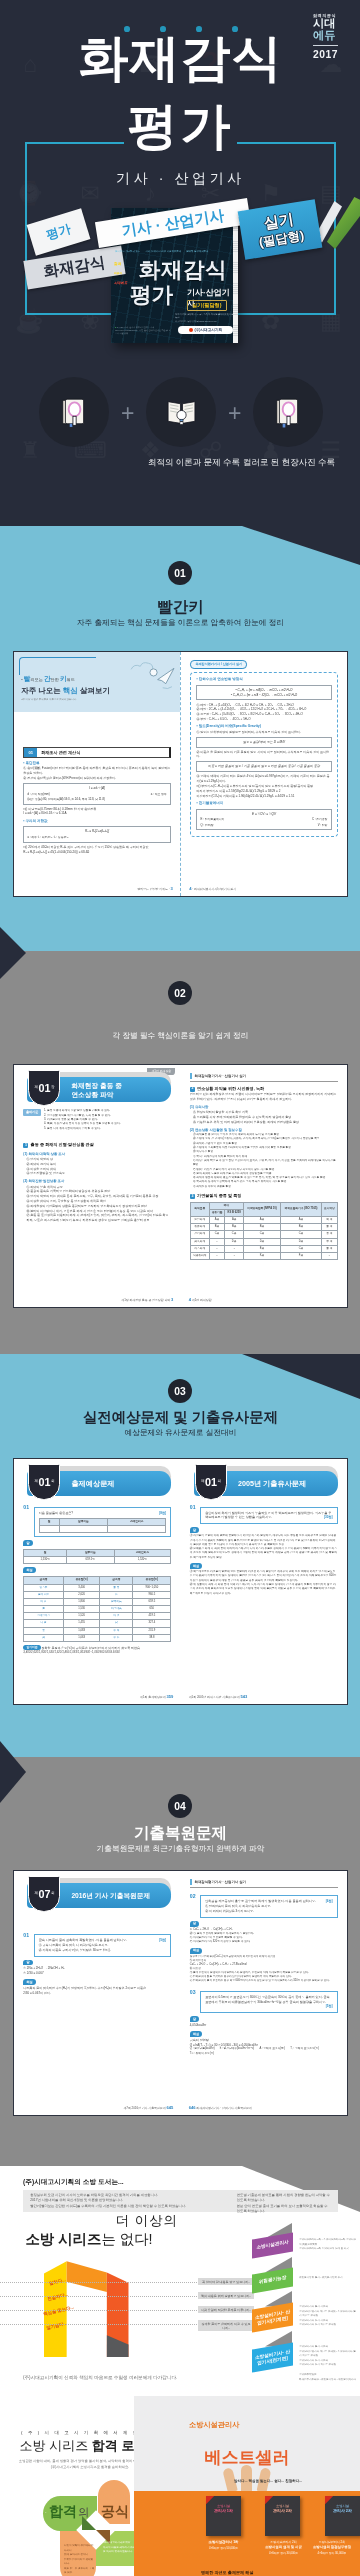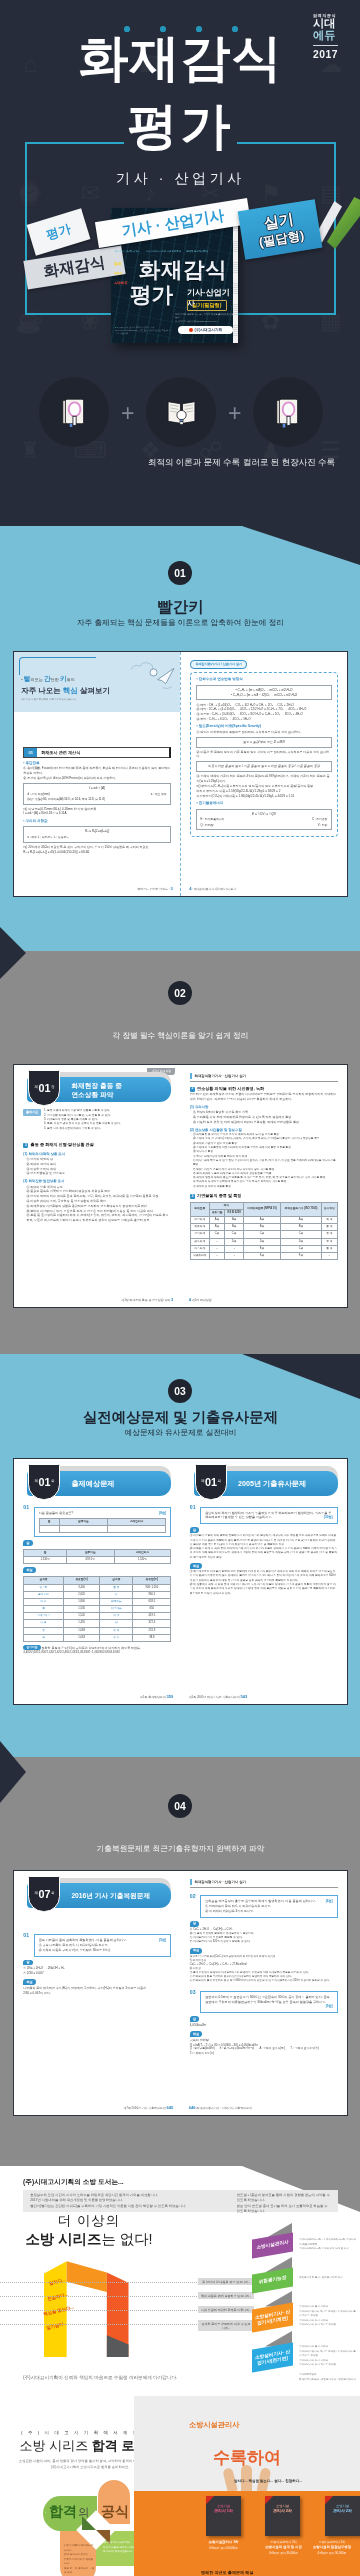--- a/index.html
+++ b/index.html
@@ -107,21 +107,21 @@
 .qrow{display:flex;gap:3.1px;margin-top:4.1px}
 .qn{color:#2f8fc8;font-weight:800;font-size:5.2px;width:7.2px;flex:none}
 .score{color:#2f8fc8;font-weight:bold;float:right}
 .abadge{display:inline-block;background:#2f8fc8;color:#fff;border-radius:3.6px 3.6px 3.6px 0;padding:0.5px 3.1px;font-size:3.1px;font-weight:bold;margin:3.1px 0 1px}
 .notep{display:inline-block;background:#2f8fc8;color:#fff;border-radius:4.1px;font-size:2.8px;padding:0.5px 3.1px;font-weight:bold}
 .itnum{font-style:italic;color:#555;font-size:2.8px}
 
 .pi-h{left:23px;top:2178px;font-size:6.7px;font-weight:800;color:#222}
 .pi-box{left:23px;top:2190px;width:315px;height:21.6px;background:#e9e9e9;padding:2.6px 7.2px;display:flex;justify-content:space-between}
 .pi-col{font-size:3.3px;color:#555;line-height:1.7}
-.nm-h1{left:0;top:2212px;width:178px;text-align:center;font-size:13.4px;color:#222;font-weight:300;letter-spacing:1px}
+.nm-h1{left:0;top:2212px;width:178px;text-align:right;font-size:13.4px;color:#222;font-weight:300;letter-spacing:1px}
 .nm-h2{left:0;top:2230px;width:178px;text-align:center;font-size:14.4px;color:#222}
 .nm-h2 b{font-weight:800}
 .archlab{position:absolute;transform:rotate(-14deg);font-size:4.4px;font-weight:bold;color:#e05a10}
 .dotline{position:absolute;left:0;width:197px;border-top:0.8px dotted #b5b5b5}
 .reason{position:absolute;left:198px;width:56px;background:#d9d9d9;color:#444;font-size:3px;padding:1.5px 2.1px;text-align:center}
 .rib{position:absolute;left:252px;width:41px;height:18.5px;color:#fff;font-weight:800;font-size:4.6px;display:flex;align-items:center;justify-content:center;text-align:center;transform:skewY(-10deg);line-height:1.25;padding:1px}
 .ribfold{position:absolute;left:265px;width:27px;height:15.5px;background:#8c8c8c;clip-path:polygon(0 100%,100% 0,100% 100%)}
 .ribdesc{position:absolute;left:299px;width:59px;font-size:2.5px;color:#666;line-height:1.8}
 .trust{left:23px;top:2375px;font-size:4.6px;color:#666}
 
@@ -298,20 +298,21 @@
   <div class="abs ctr sec-s onblue" style="top:618px">자주 출제되는 핵심 문제들을 이론으로 압축하여 한눈에 정리</div>
 
   <div class="abs secnum" style="top:981px">02</div>
   <div class="abs ctr sec-s ongray" style="top:1031px">각 장별 필수 핵심이론을 알기 쉽게 정리</div>
 
   <div class="abs secnum" style="top:1379px">03</div>
   <div class="abs ctr sec-t onblue" style="top:1408px;font-size:14.4px">실전예상문제 및 기출유사문제</div>
   <div class="abs ctr sec-s onblue" style="top:1428px">예상문제와 유사문제로 실전대비</div>
 
   <div class="abs secnum" style="top:1794px">04</div>
+  <div class="abs ctr sec-t ongray" style="top:1823px">기출복원문제</div>
   <div class="abs ctr sec-s ongray" style="top:1844px">기출복원문제로 최근기출유형까지 완벽하게 파악</div>
 
   <div class="spread" style="top:651px;height:246px">
     <div class="pg" style="border-right:0.5px dashed #7fb8d8;padding-top:92px">
       <div class="s1head">
         <div class="s1brk"></div>
         <div class="doodle">
           <svg width="49" height="33" viewBox="0 0 96 64">
               <path d="M8 20 q6 -12 18 -6 q4 -10 16 -6 q10 2 8 12" fill="none" stroke="#8fb8cc" stroke-width="1.6"></path>
               <path d="M60 40 L92 18 L76 48 L68 42 Z" fill="#fff" stroke="#5a7f95" stroke-width="1.6"></path>
@@ -900,21 +901,21 @@
       <div>독자의 만남도 소중한 인연입니다.</div>
     </div>
   <div class="pw-txt" style="left:103px;top:2541px;width:62px;color:#fff">
       <div>(주)시대고시기획은 항상</div>
       <div>독자의 마음을 헤아리기 위해 노력하고 있습니다.</div>
       <div>늘 독자와 함께하겠습니다.</div>
     </div>
 
   <div class="abs bs-gray"></div>
   <div class="abs bs-cat">소방시설관리사</div>
-  <div class="abs bs-t2">수록하여</div>
+  <div class="abs bs-t2">베스트셀러</div>
   <div class="hand" style="left:225px;top:2468px;width:10.3px;height:24px;transform:rotate(-14deg)"></div>
   <div class="hand" style="left:241px;top:2465px;width:11.3px;height:27px"></div>
   <div class="hand" style="left:259px;top:2468px;width:10.3px;height:24px;transform:rotate(12deg)"></div>
   <div class="abs bs-tag">알차다...    핵심을 뚫는다...    쉽다...    친절하다...</div>
   <div class="abs bs-orange"></div>
   <div class="bk" style="left:206px">
       <i></i>
       <span class="c1" style="color:#ff5f8a">소방시설</span>
       <span class="c2" style="color:#ff5f8a">관리사 1차</span>
     </div>

